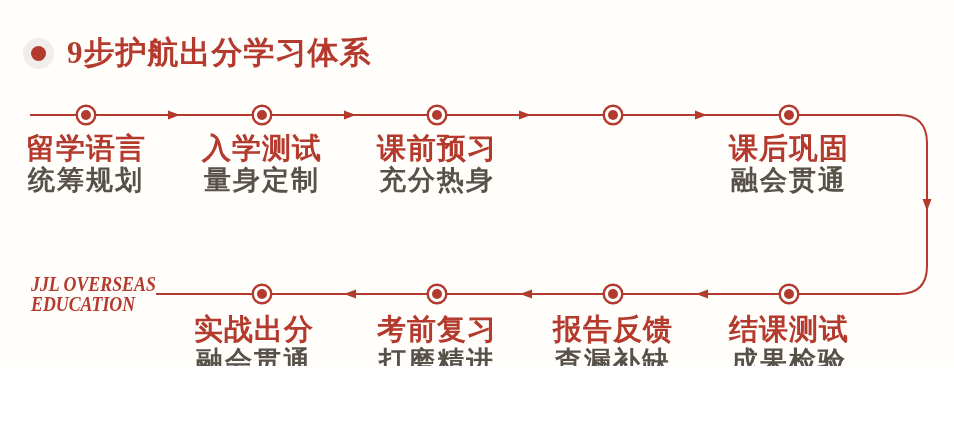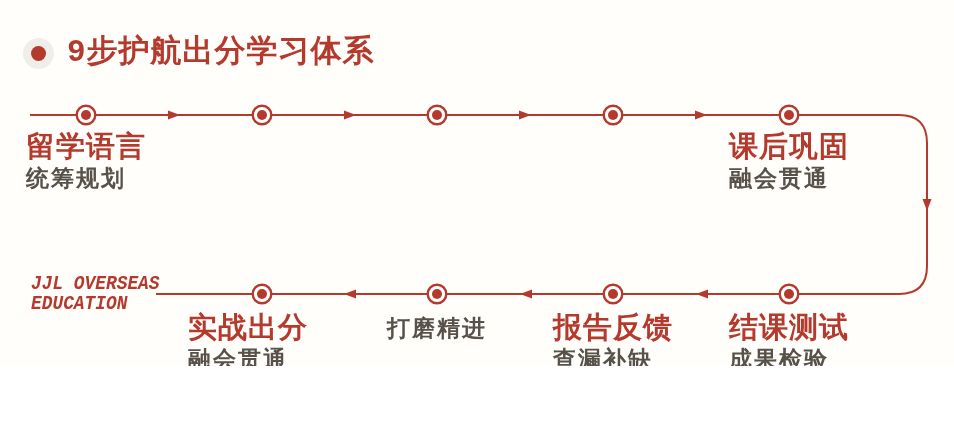--- a/index.html
+++ b/index.html
@@ -9,21 +9,21 @@
     --bg: #fffefb;
   }
   * { box-sizing: border-box; }
   html, body { margin: 0; padding: 0; background: #ffffff; }
   .canvas {
     position: relative;
     width: 954px;
     height: 366px;
     background: var(--bg);
     overflow: hidden;
-    font-family: Liberation Mono, monospace;
+    font-family: Liberation Serif, serif;
   }
 
   
   .header {
     position: absolute;
     left: 23px;
     top: 37px;
     display: flex;
     align-items: center;
     gap: 13px;
@@ -54,32 +54,33 @@
   svg.flow { position: absolute; left: 0; top: 0; }
   .flow-line { fill: none; stroke: var(--red); stroke-width: 2px; }
   .arrow { fill: var(--red); }
   .node-ring { fill: #ffffff; stroke: var(--red); stroke-width: 2.4px; }
   .node-core { fill: var(--red); }
 
   
   .step {
     position: absolute;
     transform: translateX(-50%);
+    text-align: center;
     white-space: nowrap;
   }
   .step-title {
     font-size: 29px;
     line-height: 31px;
     font-weight: bold;
     color: var(--red);
     letter-spacing: 1px;
   }
   .step-sub {
     margin-top: 4px;
-    font-size: 23px;
+    font-size: 27px;
     line-height: 25px;
     font-weight: bold;
     color: var(--gray);
     letter-spacing: 2px;
   }
   .row-top { top: 133px; }
   .row-bottom { top: 314px; }
 
   
   .brand {
@@ -165,30 +166,39 @@
 
   <div class="brand">
     <div>JJL OVERSEAS</div>
     <div>EDUCATION</div>
   </div>
 
   <div class="step row-top" style="left:86px">
     <div class="step-title">留学语言</div>
     <div class="step-sub">统筹规划</div>
   </div>
+  <div class="step row-top" style="left:262px">
+    <div class="step-title">入学测试</div>
+    <div class="step-sub">量身定制</div>
+  </div>
+  <div class="step row-top" style="left:437px">
+    <div class="step-title">课前预习</div>
+    <div class="step-sub">充分热身</div>
+  </div>
   <div class="step row-top" style="left:789px">
     <div class="step-title">课后巩固</div>
     <div class="step-sub">融会贯通</div>
   </div>
 
-  <div class="step row-bottom" style="left:248px">
+  <div class="step row-bottom" style="left:254px">
     <div class="step-title">实战出分</div>
     <div class="step-sub">融会贯通</div>
   </div>
   <div class="step row-bottom" style="left:437px">
+    <div class="step-title">考前复习</div>
     <div class="step-sub">打磨精进</div>
   </div>
   <div class="step row-bottom" style="left:613px">
     <div class="step-title">报告反馈</div>
     <div class="step-sub">查漏补缺</div>
   </div>
   <div class="step row-bottom" style="left:789px">
     <div class="step-title">结课测试</div>
     <div class="step-sub">成果检验</div>
   </div>

